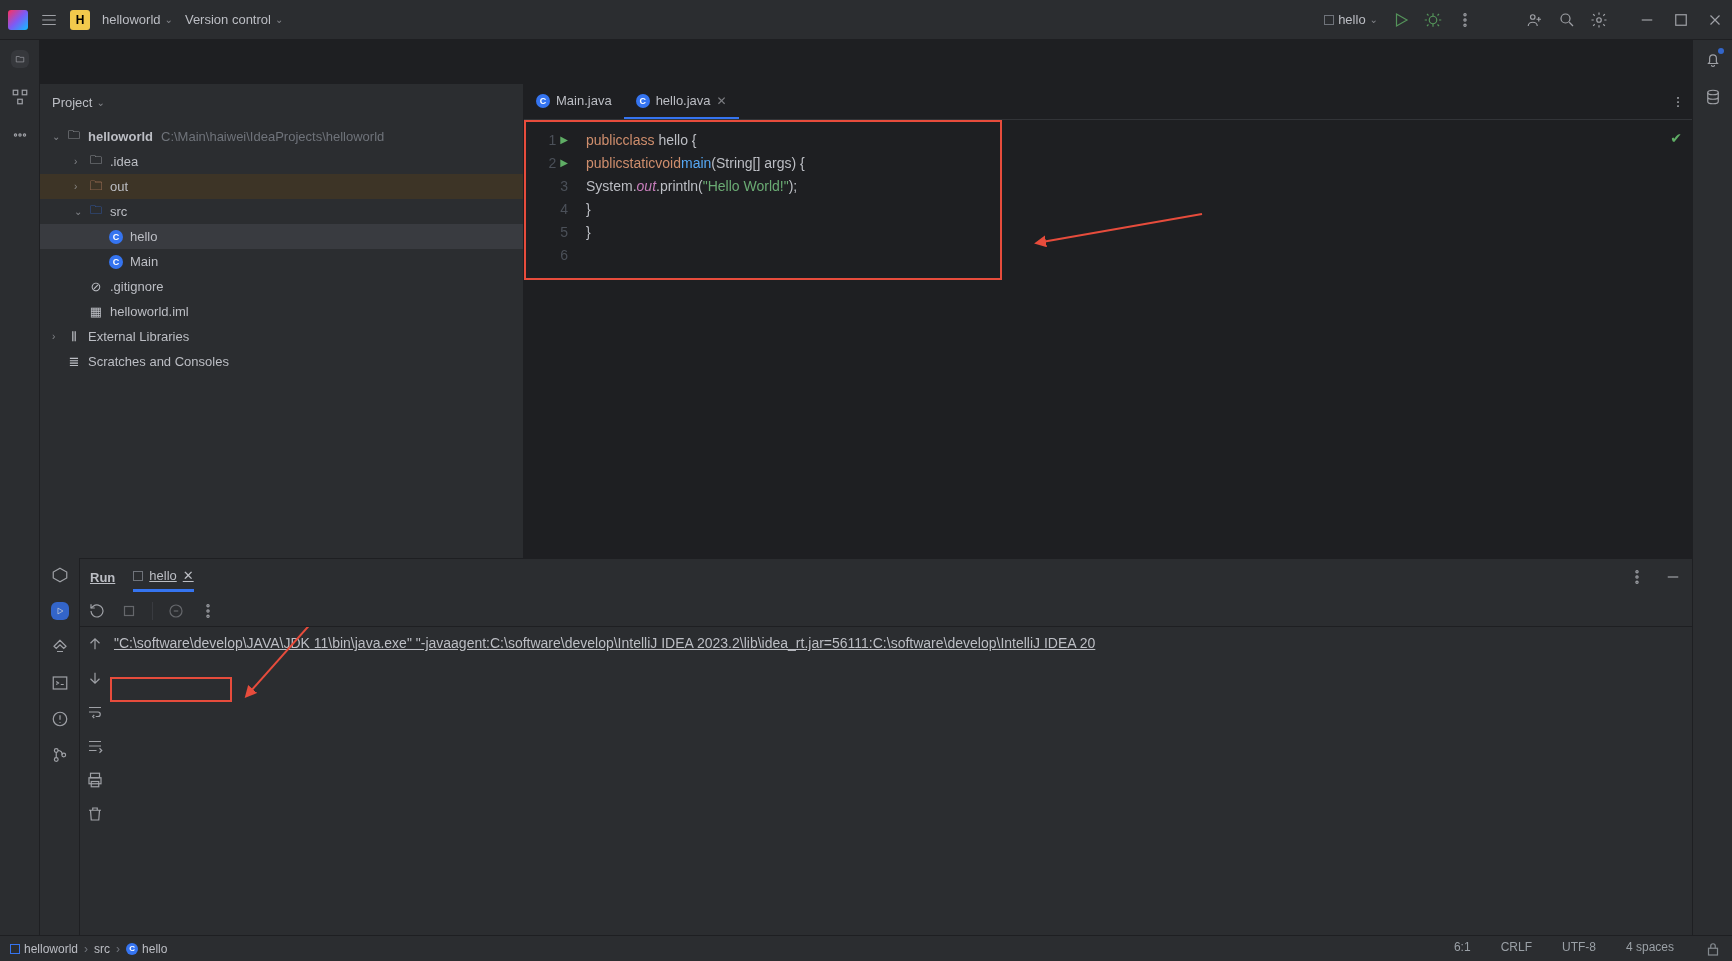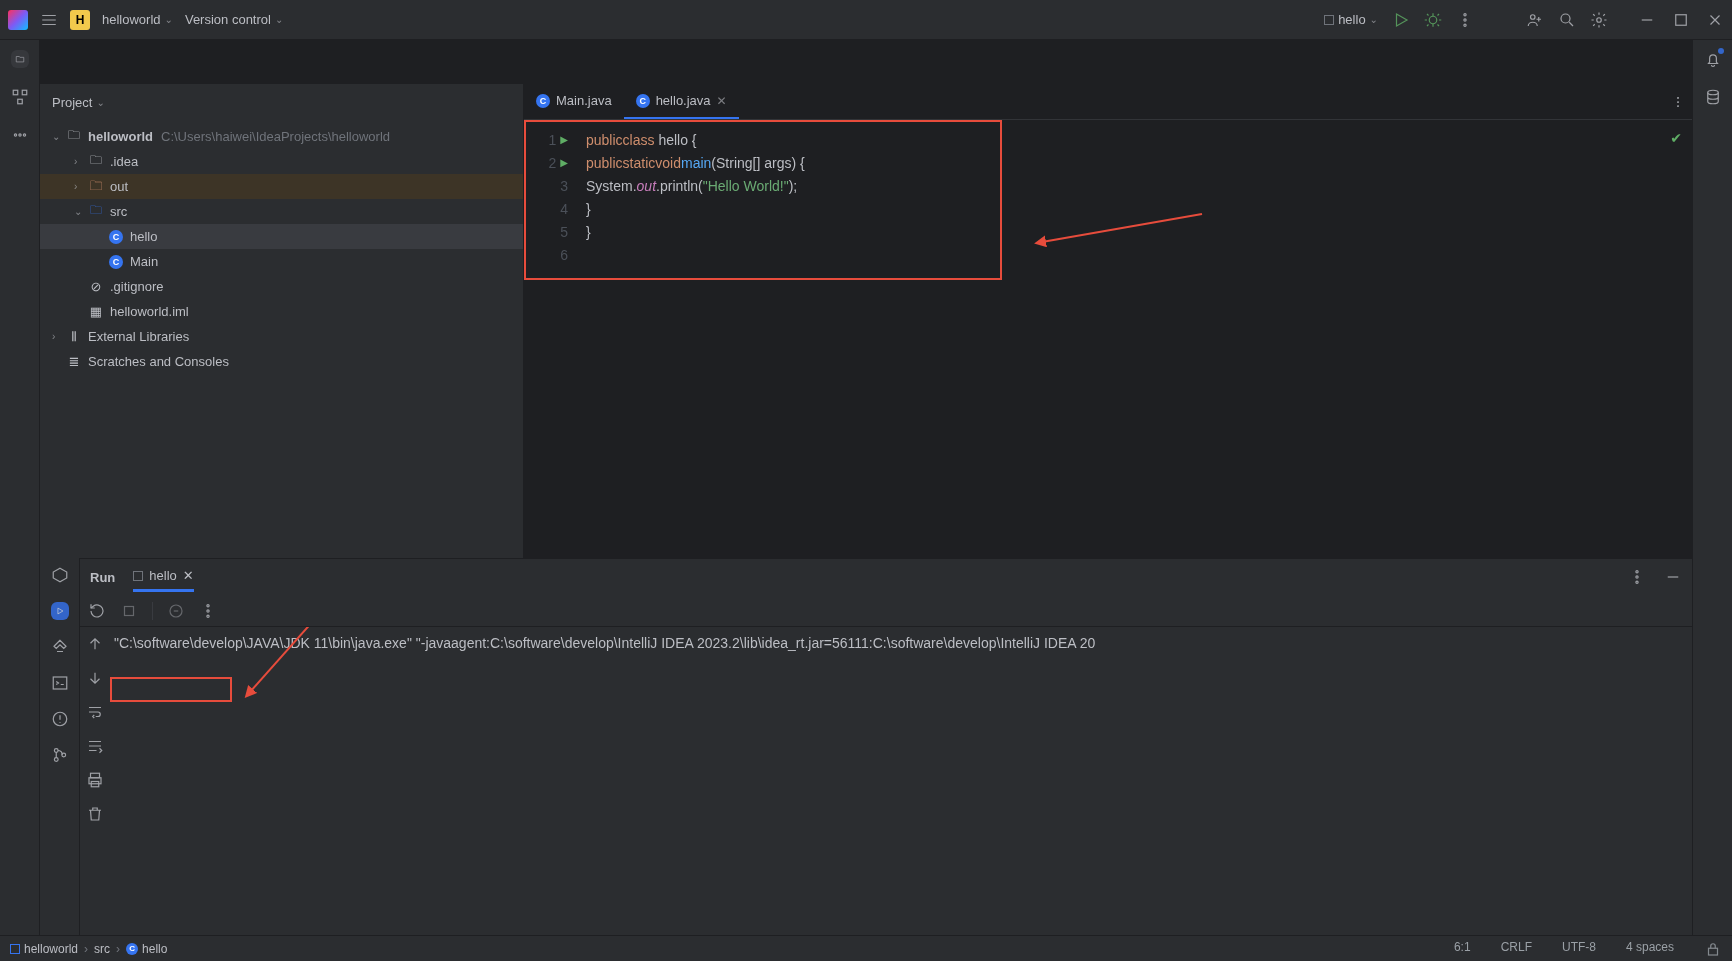--- a/index.html
+++ b/index.html
@@ -49,21 +49,21 @@
 .run-gutter { color: #5fad65; font-size: 10px; }
 .code { padding: 8px 0 0 12px; }
 .code-line { height: 23px; display: flex; align-items: center; white-space: pre; }
 .kw { color: #cf8e6d; }
 .fn { color: #56a8f5; }
 .str { color: #6aab73; }
 .fld { color: #c77dbb; font-style: italic; }
 .red-box1 { position: absolute; border: 2px solid #e74c3c; top: 0; left: 0; width: 478px; height: 160px; pointer-events: none; }
 .arrow1 { position: absolute; top: 92px; left: 508px; pointer-events: none; }
 .analysis-ok { position: absolute; top: 10px; right: 10px; color: #5fad65; }
-.runpanel { flex: 1; background: #2b2d30; display: flex; flex-direction: column; border-top: 1px solid #1e1f22; min-height: 0; }
+.runpanel { flex: 1; background: #2b2d30; display: flex; flex-direction: column; border-top: 1px solid #1e1f22; min-height: 0; text-decoration: underline; }
 .run-hdr { height: 36px; display: flex; align-items: center; padding: 0 10px; gap: 18px; }
 .run-tab { display: flex; align-items: center; gap: 6px; padding: 6px 0; }
 .run-tab.active { border-bottom: 3px solid #3574f0; }
 .run-hdr .spacer { flex: 1; }
 .run-tb { height: 32px; display: flex; align-items: center; padding: 0 8px; gap: 14px; border-bottom: 1px solid #1e1f22; }
 .run-tb .sep { width: 1px; height: 18px; background: #393b40; }
 .run-body { flex: 1; display: flex; min-height: 0; position: relative; }
 .run-lrail { width: 30px; display: flex; flex-direction: column; align-items: center; padding-top: 8px; gap: 16px; }
 .console { flex: 1; font-family: 'JetBrains Mono','Consolas',monospace; font-size: 14px; padding: 8px 4px; position: relative; overflow: hidden; }
 .console-line { height: 23px; white-space: pre; }
@@ -193,21 +193,21 @@
       <div class="project-panel">
         <div class="panel-hdr">
           <span>Project</span>
           <span class="chev">⌄</span>
         </div>
         <div class="tree">
           <div class="tree-row" style="padding-left:12px">
               <span class="tree-chev">⌄</span>
               <span class="ticon folder-icn">🗀</span>
               <b>helloworld</b>
-              <span class="dim">C:\Users\haiwei\IdeaProjects\helloworld</span>
+              <span class="dim">C:\Main\haiwei\IdeaProjects\helloworld</span>
             </div>
           <div class="tree-row" style="padding-left:34px">
               <span class="tree-chev">›</span>
               <span class="ticon folder-icn">🗀</span>
               <span>.idea</span>
             </div>
           <div class="tree-row out" style="padding-left:34px">
               <span class="tree-chev">›</span>
               <span class="ticon" style="color:#cf8e6d">🗀</span>
               <span>out</span>

